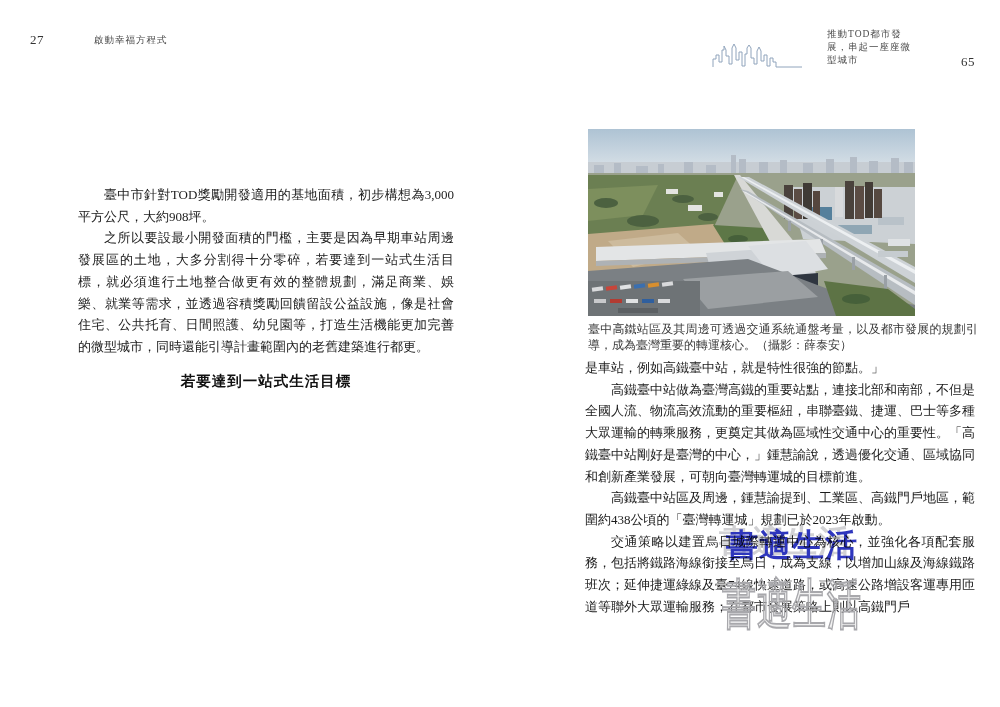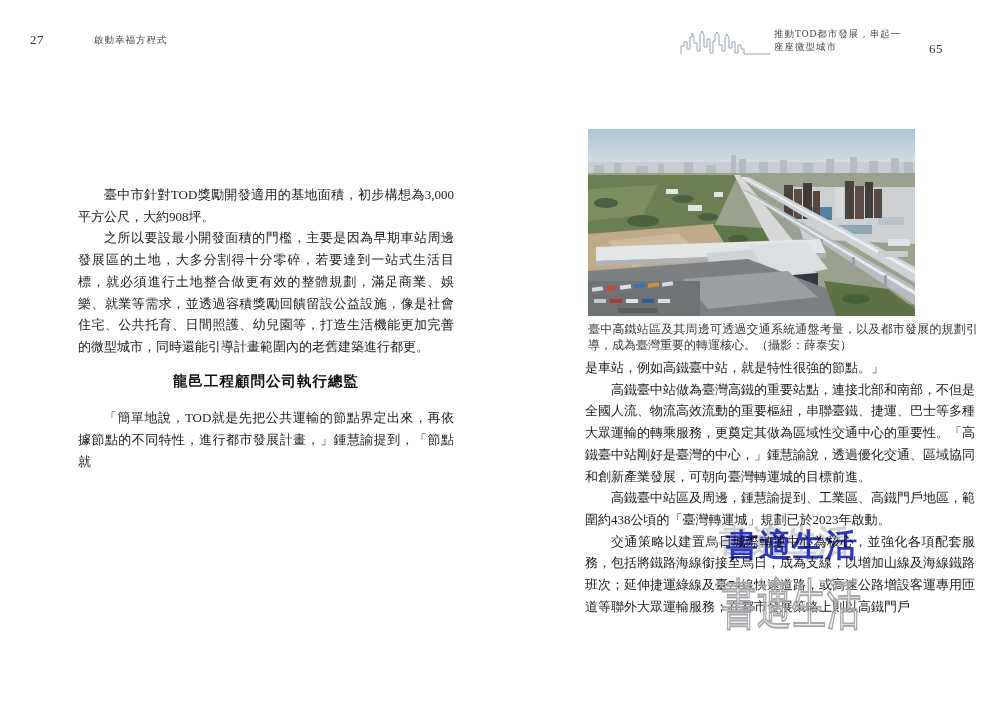--- a/index.html
+++ b/index.html
@@ -35,21 +35,21 @@
     text-shadow:-7px -4px 0 rgba(140,140,148,0.40);
   }
   .wm-gray{
     position:absolute;left:722px;top:569px;
     font-size:34px;letter-spacing:1px;white-space:nowrap;
     color:rgba(175,175,178,0.18);
     -webkit-text-stroke:1.2px #a8a8ac;
     transform:scaleY(1.6);transform-origin:left top;
   }
   .skyline{display:block;}
-  .rhead{position:absolute;top:28px;left:680px;width:263px;display:flex;align-items:flex-end;justify-content:flex-end;gap:2px;}
+  .rhead{position:absolute;top:28px;left:712px;width:263px;display:flex;align-items:flex-end;justify-content:flex-end;gap:23px;}
 </style>
 </head>
 <body>
 
 <div class="runhead" style="left:30px;">
   <span class="pageno">27</span>
   <span class="runtitle" style="margin-left:50px;">啟動幸福方程式</span>
 </div>
 
 <div class="rhead">
@@ -59,22 +59,21 @@
       <path fill="none" stroke="#90a4bc" stroke-width="1" d="M72 25 L90 25"></path>
     </svg>
   </span>
   <span class="runtitle" style="padding-bottom:3px;">推動TOD都市發展，串起一座座微型城市</span>
   <span class="pageno" style="padding-bottom:0px;margin-left:17px;">65</span>
 </div>
 
 <div class="body-col" style="left:78px;top:184px;width:376px;">
   <p class="indent">臺中市針對TOD獎勵開發適用的基地面積，初步構想為3,000平方公尺，大約908坪。</p>
   <p class="indent">之所以要設最小開發面積的門檻，主要是因為早期車站周邊發展區的土地，大多分割得十分零碎，若要達到一站式生活目標，就必須進行土地整合做更有效的整體規劃，滿足商業、娛樂、就業等需求，並透過容積獎勵回饋留設公益設施，像是社會住宅、公共托育、日間照護、幼兒園等，打造生活機能更加完善的微型城市，同時還能引導計畫範圍內的老舊建築進行都更。</p>
-  <p class="section-heading">龍邑工程顧問公司執行總監</p>
-  <p class="indent">「簡單地說，TOD就是先把公共運輸的節點界定出來，再依據節點的不同特性，進行都市發展計畫，」鍾慧諭提到，「節點就</p>
+  <p class="section-heading">若要達到一站式生活目標</p>
 </div>
 
 <svg class="photo" viewBox="0 0 327 187">
 
   <defs>
     <linearGradient id="sky" x1="0" y1="0" x2="0" y2="1">
       <stop offset="0" stop-color="#aec3d4"></stop>
       <stop offset="1" stop-color="#dde4e9"></stop>
     </linearGradient>
   </defs>

